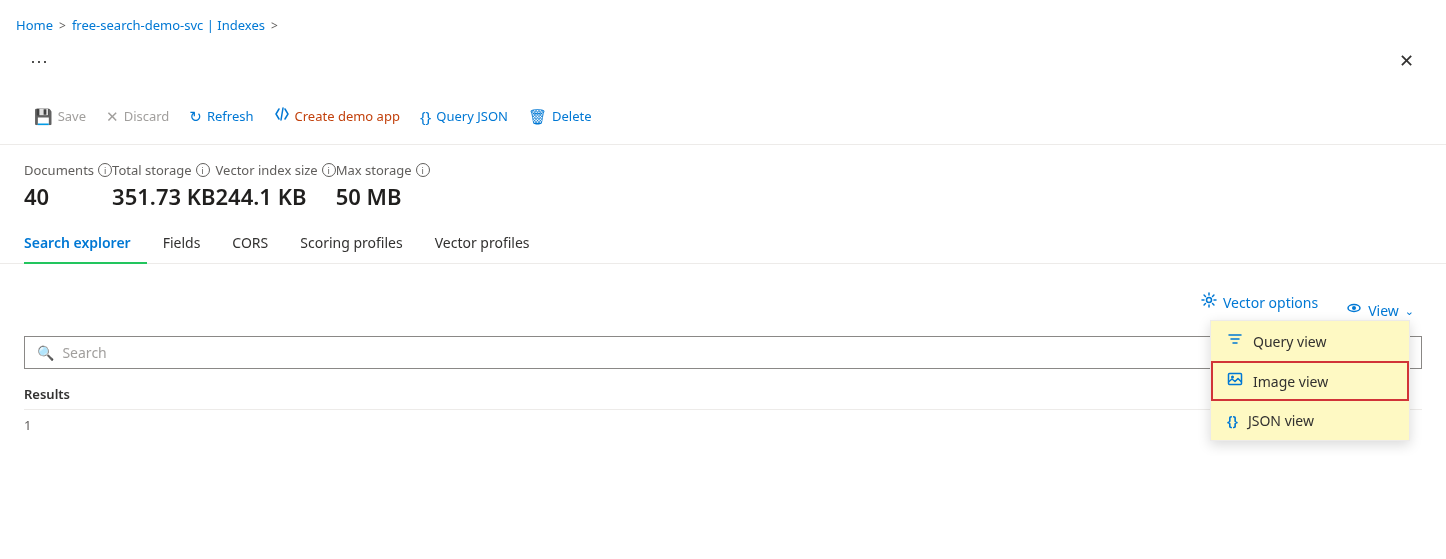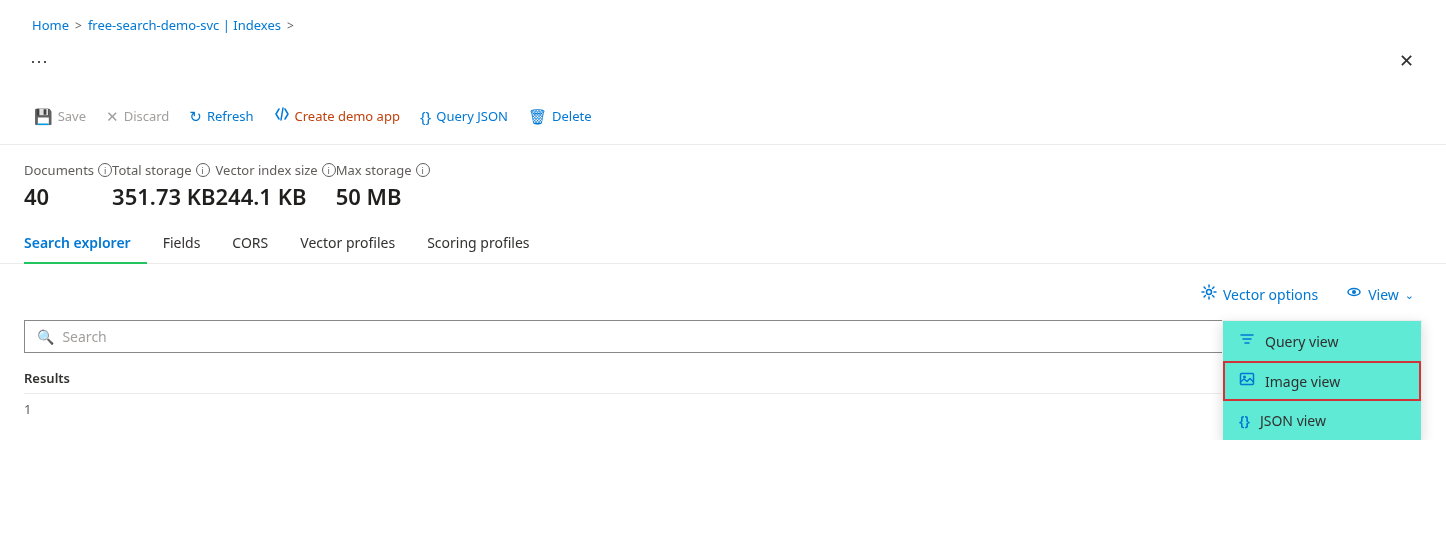--- a/index.html
+++ b/index.html
@@ -7,21 +7,21 @@
       font-family: 'Segoe UI', system-ui, -apple-system, sans-serif;
       font-size: 14px;
       color: #323130;
       background: #fff;
     }
 
     .breadcrumb {
       display: flex;
       align-items: center;
       gap: 6px;
-      padding: 16px 32px 8px;
+      padding: 16px 16px 8px;
       font-size: 13px;
       color: #0078d4;
     }
     .breadcrumb span { color: #605e5c; font-size: 12px; }
 
     .page-header {
       display: flex;
       align-items: center;
       justify-content: space-between;
       padding: 4px 24px 16px;
@@ -166,20 +166,21 @@
       display: flex;
       align-items: center;
       gap: 6px;
       background: none;
       border: none;
       cursor: pointer;
       color: #0078d4;
       font-size: 14px;
       font-family: inherit;
       padding: 4px 8px;
+      margin-top: 16px;
     }
 
     .search-bar {
       display: flex;
       align-items: center;
       gap: 8px;
       border: 1px solid #8a8886;
       padding: 6px 12px;
       margin-bottom: 16px;
       background: #fff;
@@ -213,23 +214,23 @@
       font-size: 13px;
       color: #605e5c;
     }
     .results-num {
       width: 40px;
     }
 
     
     .dropdown-menu {
       position: absolute;
-      right: 0;
+      right: 12px;
       top: 40px;
-      background: #5eead4;
+      background: #fef9c3;
       border: 1px solid #edebe9;
       box-shadow: 0 4px 12px rgba(0,0,0,0.15);
       min-width: 200px;
       z-index: 100;
     }
     .dropdown-item {
       display: flex;
       align-items: center;
       gap: 10px;
       padding: 10px 16px;
@@ -327,22 +328,22 @@
       <i class="info-icon">i</i>
     </div>
     <div class="stat-value">50 MB</div>
   </div>
 </div>
 
 <div class="tabs">
   <button class="tab active">Search explorer</button>
   <button class="tab">Fields</button>
   <button class="tab">CORS</button>
+  <button class="tab">Scoring profiles</button>
   <button class="tab">Vector profiles</button>
-  <button class="tab">Scoring profiles</button>
 </div>
 
 <div class="content-area">
 
   <div class="top-bar">
     <button class="query-options-btn">
       <span>
         <svg width="16" height="16" viewBox="0 0 16 16" fill="none" xmlns="http://www.w3.org/2000/svg">
           <circle cx="8" cy="8" r="2.5" stroke="#0078d4" stroke-width="1.5"></circle>
           <path d="M8 1v2M8 13v2M1 8h2M13 8h2M3.05 3.05l1.41 1.41M11.54 11.54l1.41 1.41M3.05 12.95l1.41-1.41M11.54 4.46l1.41-1.41" stroke="#0078d4" stroke-width="1.5" stroke-linecap="round"></path>

